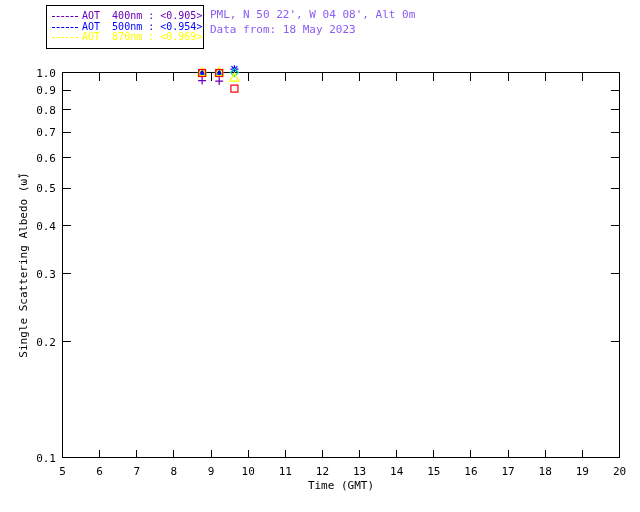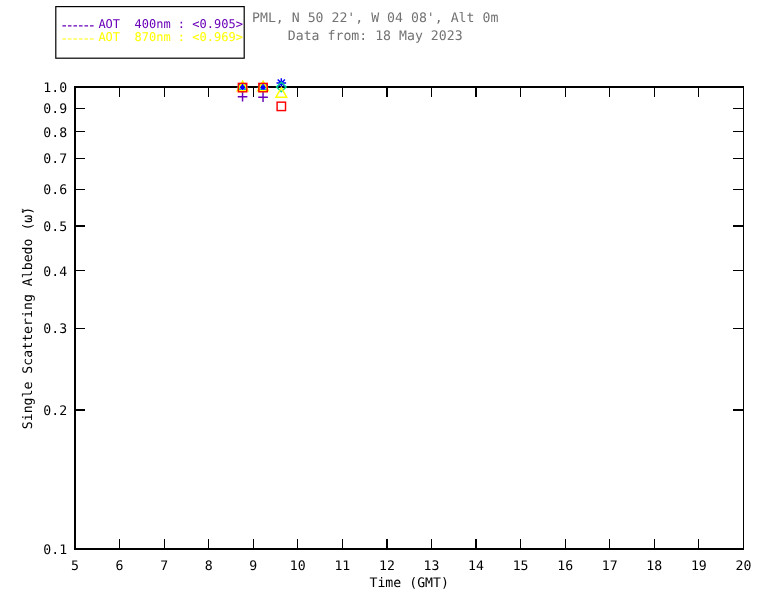--- a/index.html
+++ b/index.html
@@ -10,32 +10,36 @@
   }
   .legend-box{
     position:absolute;left:46px;top:5px;width:158px;height:44px;
     border:1px solid #000;box-sizing:border-box;background:#fff;
     display:flex;flex-direction:column;justify-content:center;
     padding-left:5px;
   }
   .legend-row{display:flex;align-items:center;height:10.6px;line-height:10.6px;white-space:pre;}
   .legend-dash{display:inline-block;width:26px;height:0;border-top:1px dashed #000;margin-right:4px;flex:0 0 26px;}
   .legend-label{font-size:10px;letter-spacing:0;white-space:pre;}
-  .title-block{position:absolute;left:210px;top:7px;color:#737373;text-align:center;}
+  .title-block{position:absolute;left:210px;top:7px;color:#8b5cf6;}
   .title-line{font-size:11px;line-height:15px;white-space:pre;}
   svg text{font-family:"DejaVu Sans Mono","Liberation Mono",monospace;font-size:11px;fill:#000;}
   .chart-svg{position:absolute;left:0;top:0;}
 </style>
 </head>
 <body>
 
 <div class="legend-box">
   <div class="legend-row">
     <span class="legend-dash" style="border-top-color: rgb(106, 0, 184);"></span>
     <span class="legend-label" style="color: rgb(106, 0, 184);">AOT  400nm : &lt;0.905&gt;</span>
+  </div>
+  <div class="legend-row">
+    <span class="legend-dash" style="border-top-color: rgb(0, 0, 255);"></span>
+    <span class="legend-label" style="color: rgb(0, 0, 255);">AOT  500nm : &lt;0.954&gt;</span>
   </div>
   <div class="legend-row">
     <span class="legend-dash" style="border-top-color: rgb(255, 255, 0);"></span>
     <span class="legend-label" style="color: rgb(255, 255, 0);">AOT  870nm : &lt;0.969&gt;</span>
   </div>
 </div>
 
 <div class="title-block">
   <div class="title-line">PML, N 50 22', W 04 08', Alt 0m</div>
   <div class="title-line">Data from: 18 May 2023</div>

